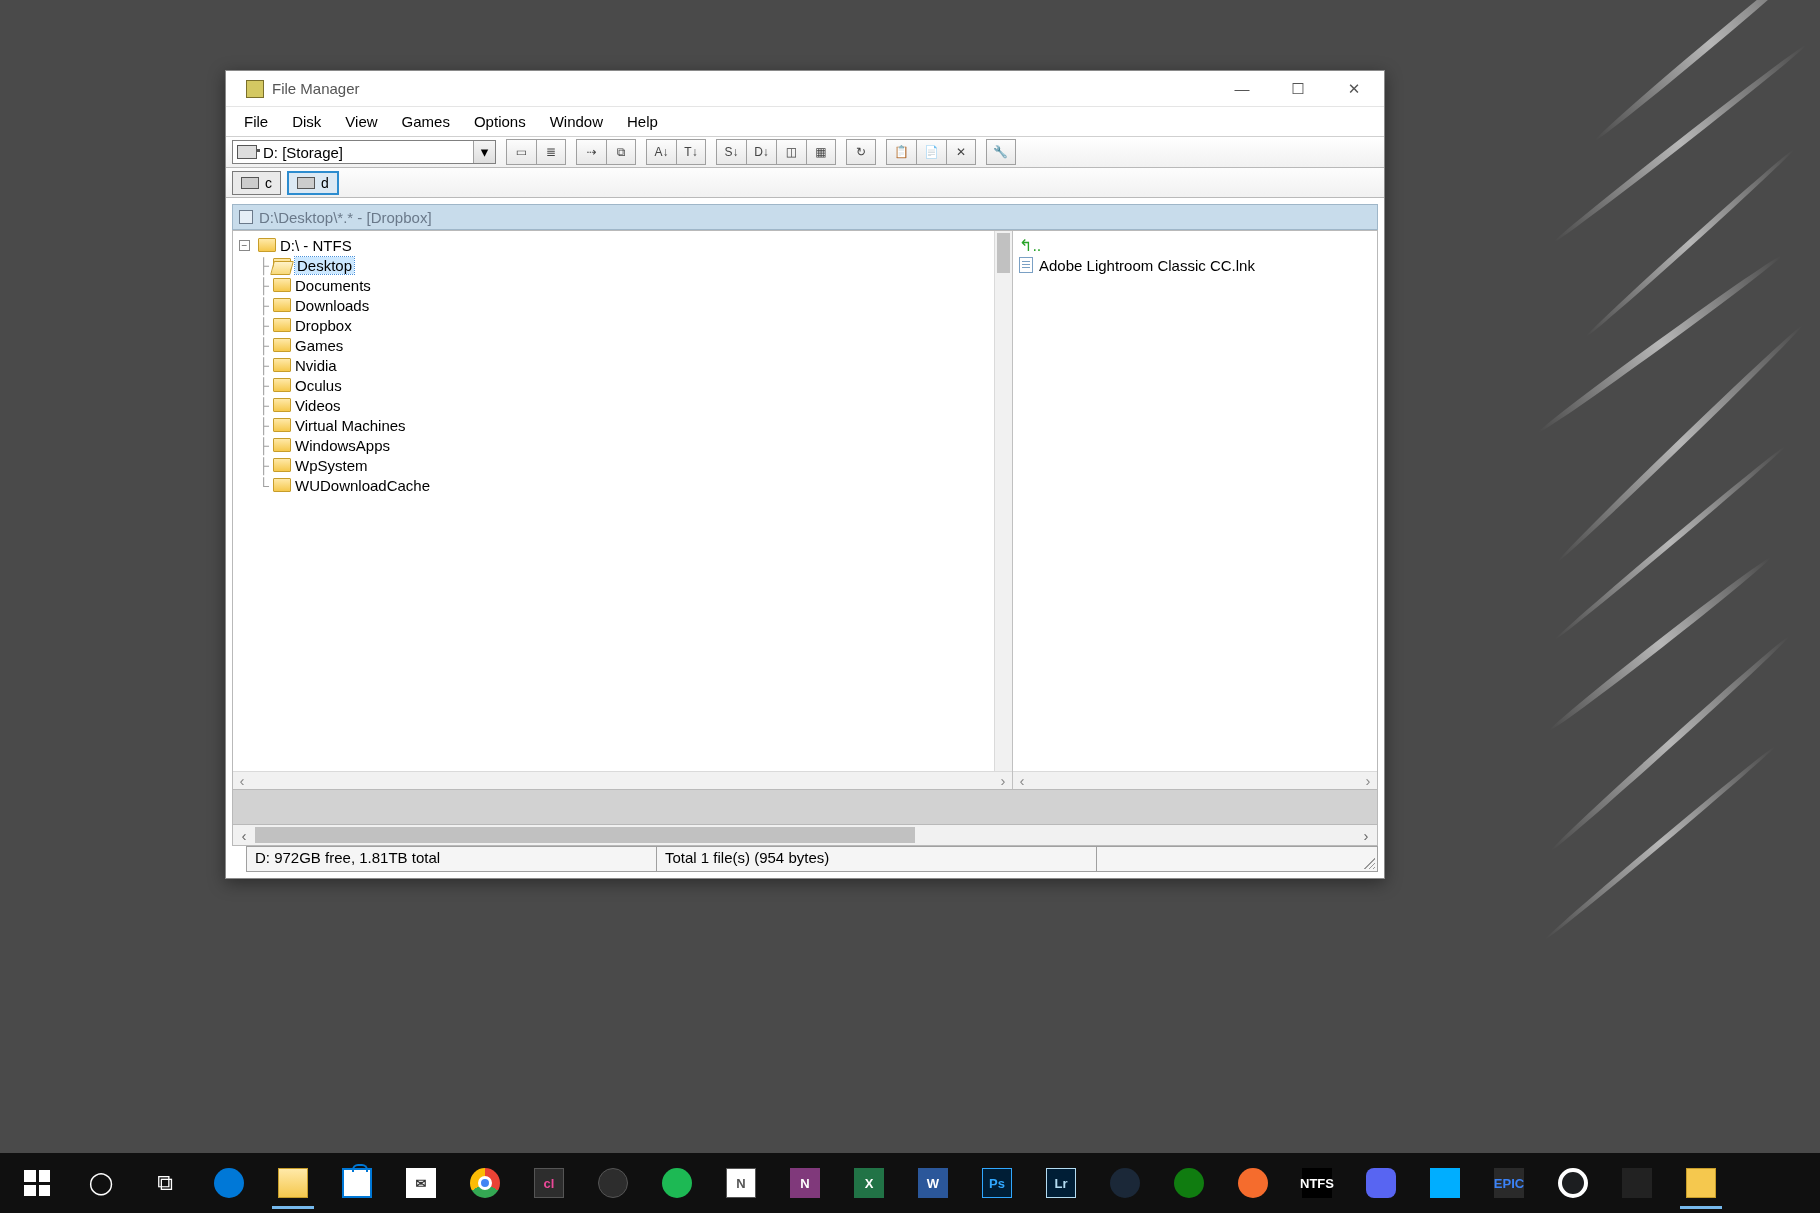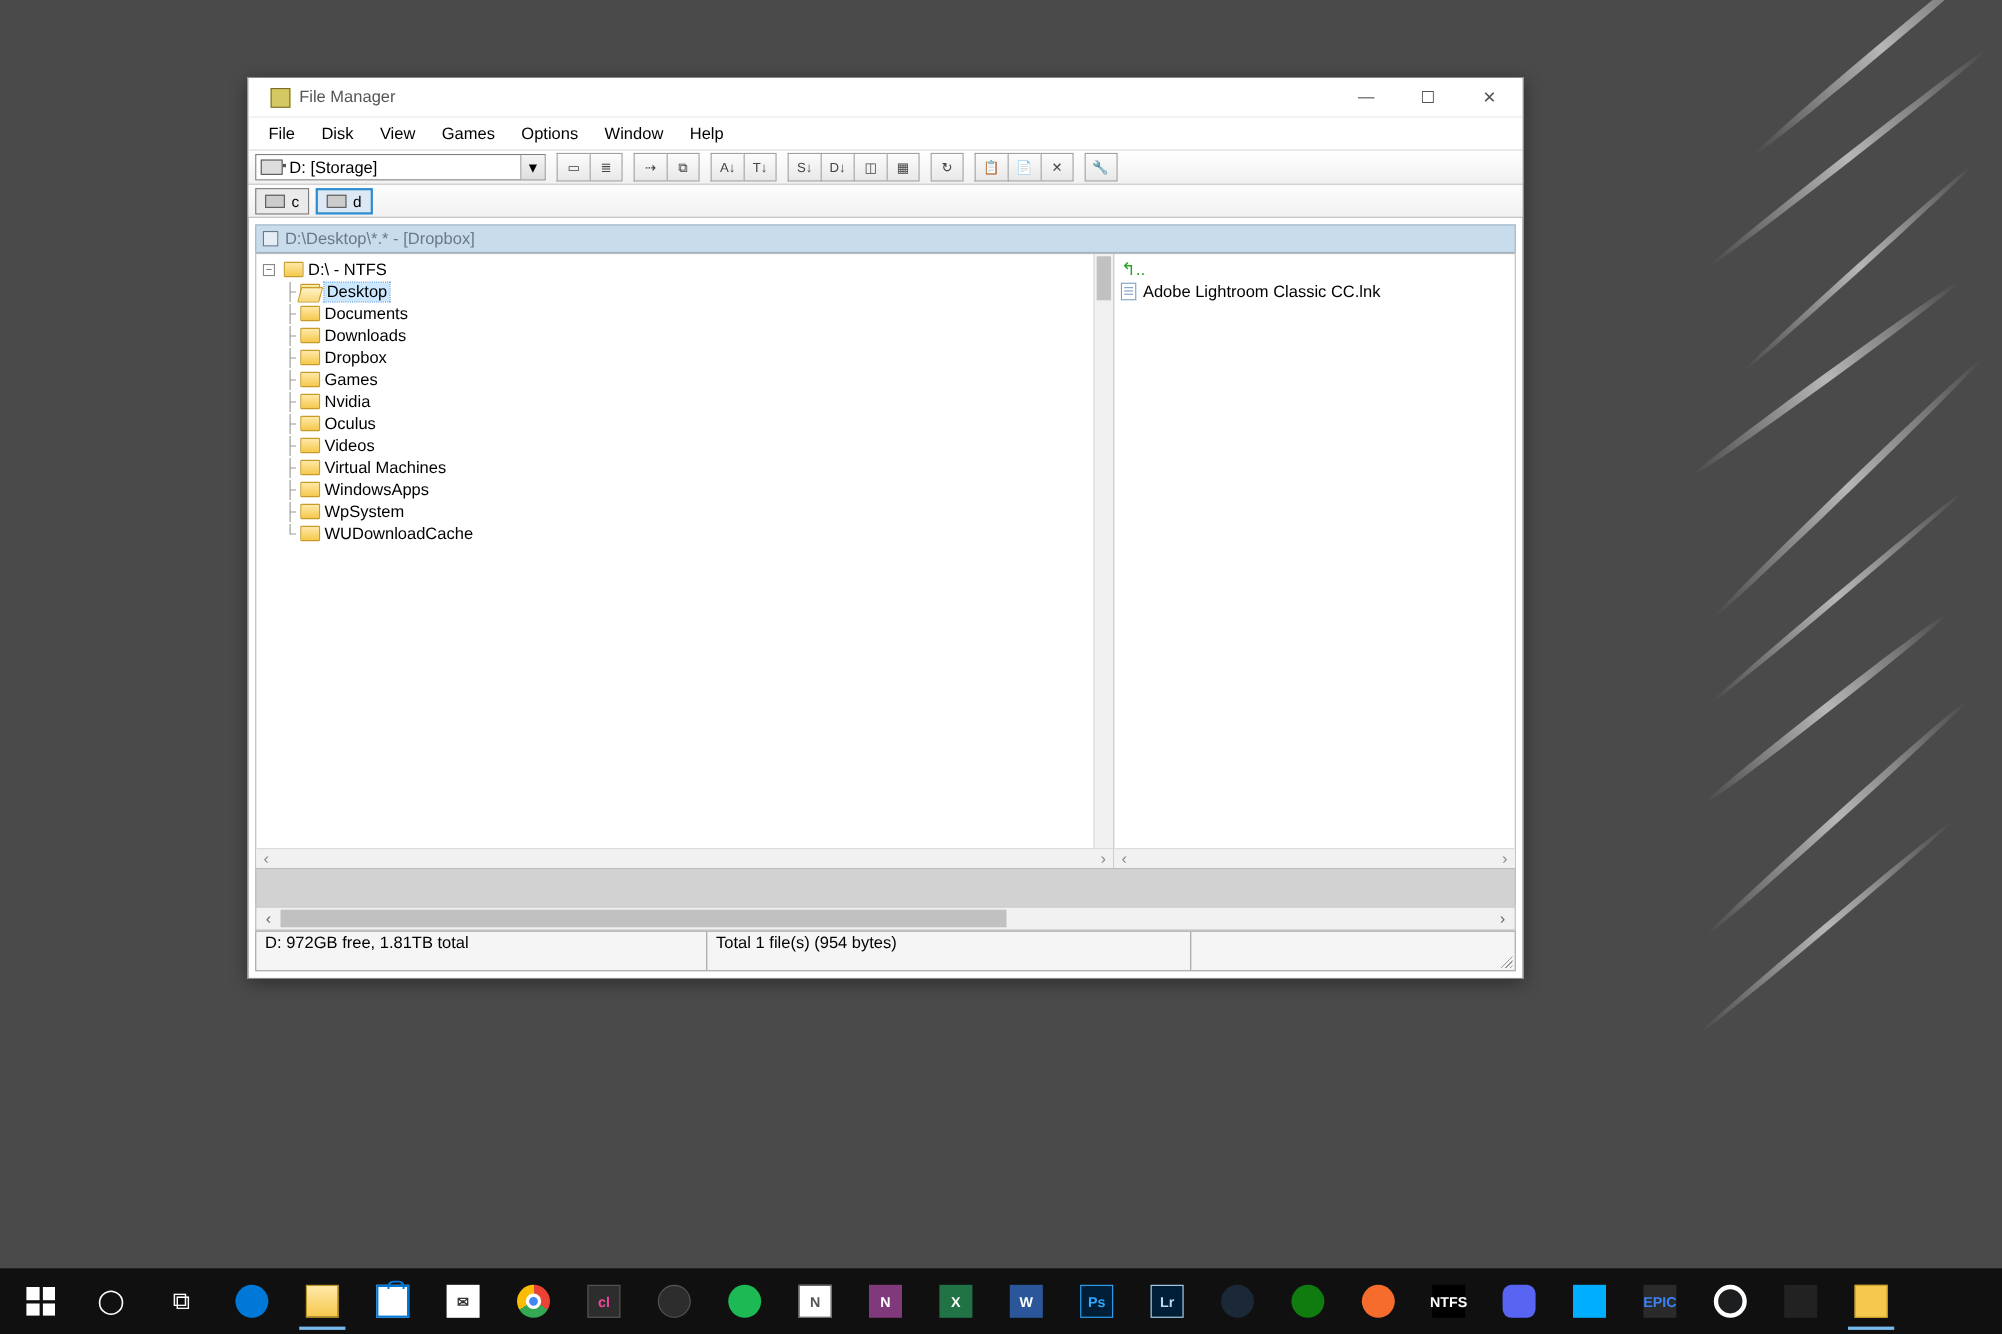--- a/index.html
+++ b/index.html
@@ -203,22 +203,22 @@
   height: 22px;
   border: 1px solid #b9b9b9;
   background: #f1f1f1;
   display:flex; align-items:center;
 }
 .big-scroll .arrow { width:22px; height:20px; display:flex;align-items:center;justify-content:center;color:#666;}
 .big-scroll .track { flex:1; height:100%; position:relative;}
 .big-scroll .track .thumb{position:absolute;left:0;top:2px;bottom:2px;width:60%;background:#c1c1c1;}
 
 .statusbar {
-  margin: 0 6px 6px 6px;
-  height: 37px;
+  margin: 0 6px 6px 20px;
+  height: 26px;
   display:flex;
   border:1px solid #a0a0a0;
   background: #f5f5f5;
   font-size: 15px;
 }
 .statusbar .cell{ padding: 2px 8px; border-right:1px solid #a0a0a0;}
 .statusbar .cell:nth-child(1){ width: 410px;}
 .statusbar .cell:nth-child(2){ width: 440px;}
 .statusbar .cell:nth-child(3){ flex:1; border-right:none; position:relative;}
 .statusbar .grip{position:absolute;right:2px;bottom:2px;width:14px;height:14px;

